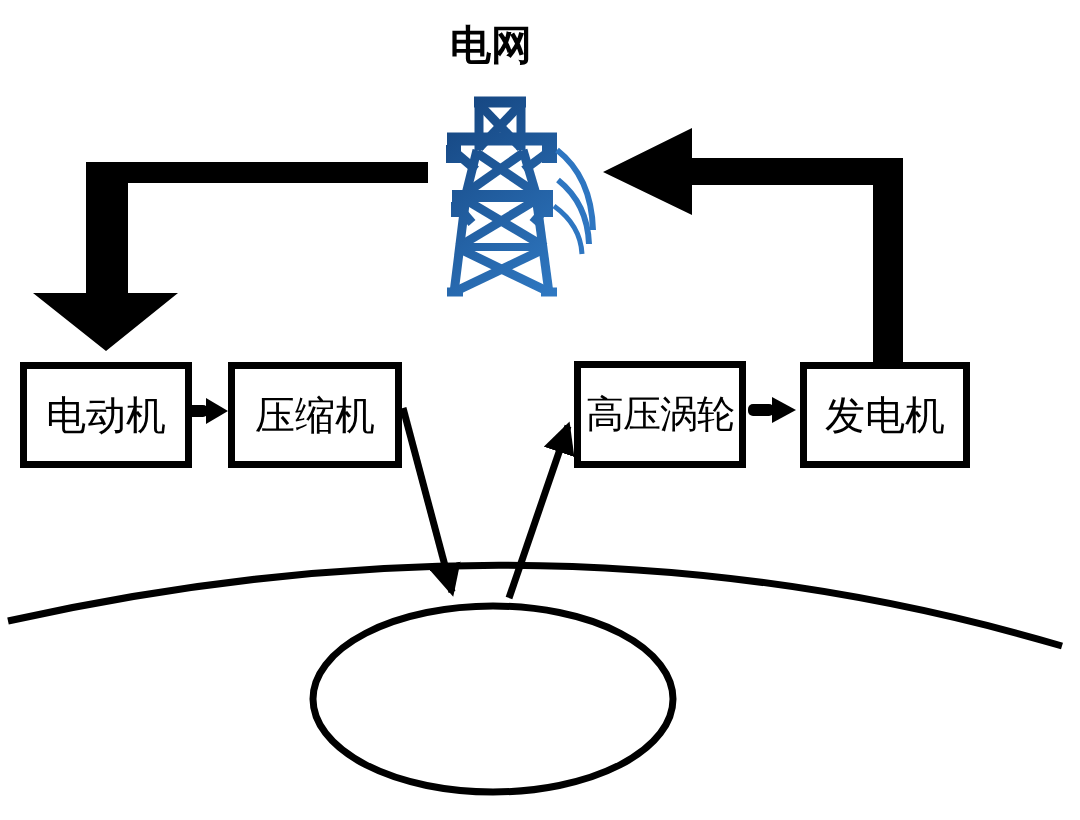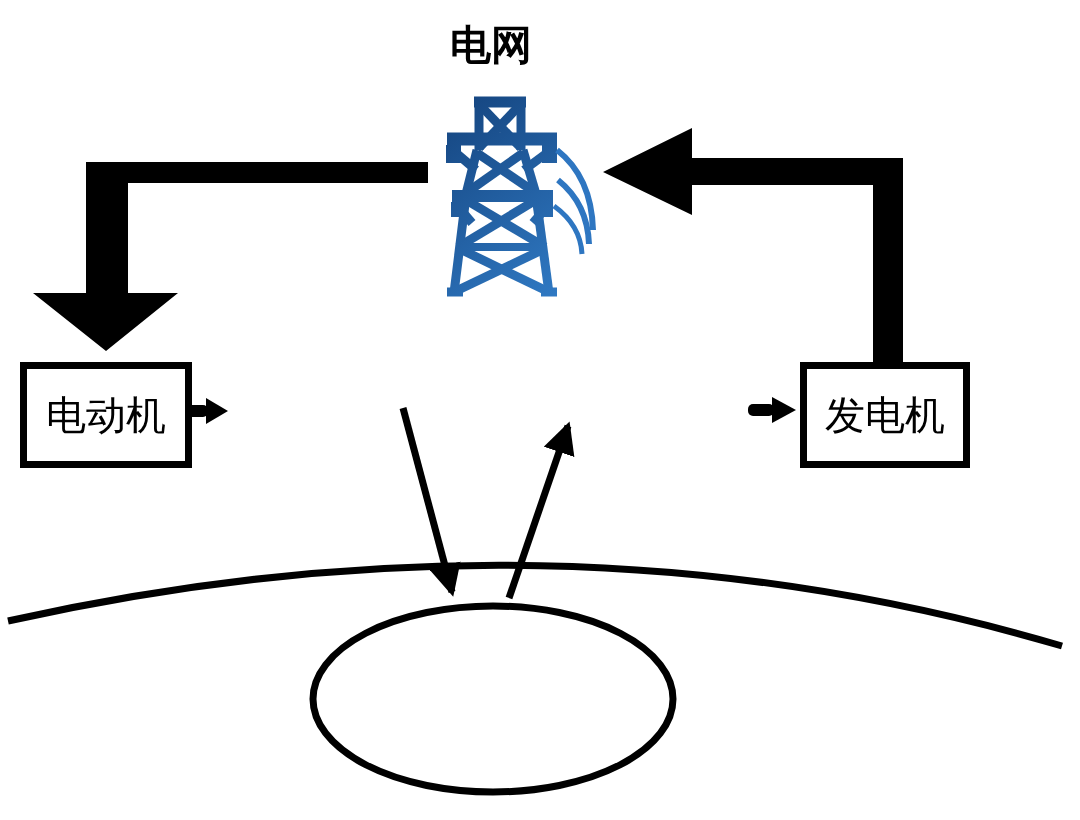--- a/index.html
+++ b/index.html
@@ -142,18 +142,24 @@
         <path d="M554,206 C572,219 581,235 582,254" stroke-width="5"></path>
       </g>
     </g>
   </svg>
 
   <div class="diagram-title">电网</div>
 
   <div class="node-box box-motor">
     <span>电动机</span>
   </div>
+  <div class="node-box box-compressor">
+    <span>压缩机</span>
+  </div>
+  <div class="node-box box-turbine">
+    <span>高压涡轮</span>
+  </div>
   <div class="node-box box-generator">
     <span>发电机</span>
   </div>
 
 
 </div>
 
 </body></html>

